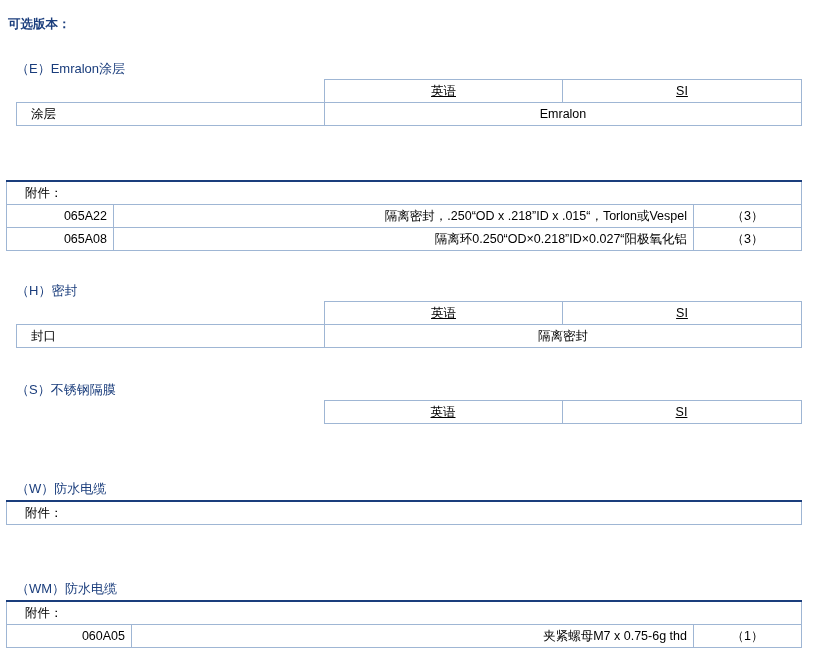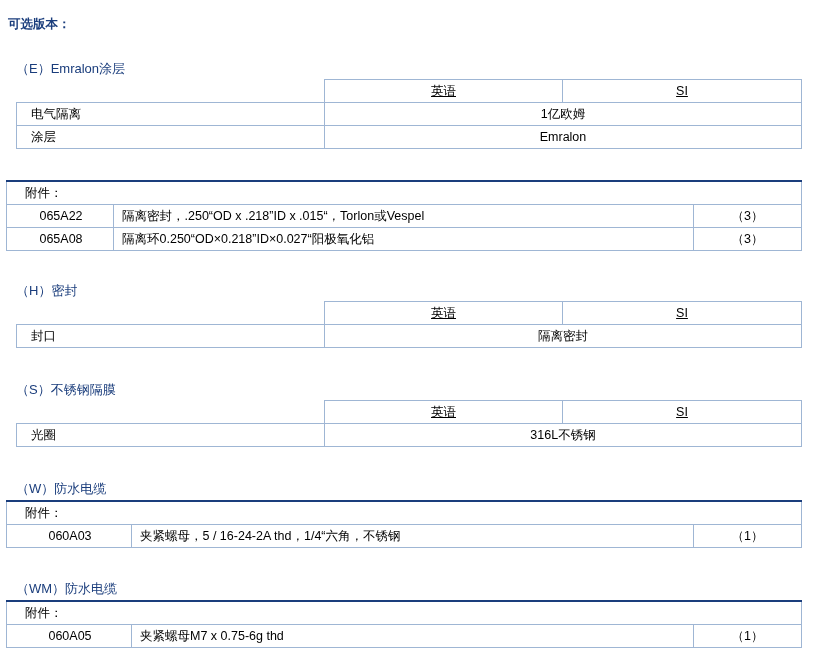--- a/index.html
+++ b/index.html
@@ -79,25 +79,25 @@
   }
   .acc-table td.acc-head {
     border-left: 1px solid #9fb6d4;
     border-right: 1px solid #9fb6d4;
     border-top: 2px solid #1a3d7c;
     border-bottom: 1px solid #9fb6d4;
     text-align: left;
     padding-left: 18px;
   }
   .acc-table td.code {
-    text-align: center;
+    text-align: right;
     padding-left: 8px;
   }
   .acc-table td.desc {
-    text-align: left;
+    text-align: right;
     padding-left: 8px;
     margin-top: 8px;
   }
   .acc-table td.note {
     text-align: center;
   }
   .title-abs {
     position: absolute;
   }
 </style>
@@ -116,24 +116,20 @@
         <col style="width:238px">
         <col style="width:239px">
       </colgroup>
     <tbody>
       <tr>
         <td class="blank"></td>
         <td class="hdr">英语</td>
         <td class="hdr">SI</td>
       </tr>
       <tr>
-        <td class="label">电气隔离</td>
-        <td class="value" colspan="2">1亿欧姆</td>
-      </tr>
-      <tr>
         <td class="label">涂层</td>
         <td class="value" colspan="2">Emralon</td>
       </tr>
     </tbody>
   </table>
 
   <table class="acc-table" style="left:6px; top:180px; width:795px;">
     <colgroup>
         <col style="width:107px">
         <col style="width:580px">
@@ -184,44 +180,35 @@
         <col style="width:308px">
         <col style="width:238px">
         <col style="width:239px">
       </colgroup>
     <tbody>
       <tr>
         <td class="blank"></td>
         <td class="hdr">英语</td>
         <td class="hdr">SI</td>
       </tr>
-      <tr>
-        <td class="label">光圈</td>
-        <td class="value" colspan="2">316L不锈钢</td>
-      </tr>
     </tbody>
   </table>
 
   <div class="section-title title-abs" style="left:16px; top:480px;">（W）防水电缆</div>
 
   <table class="acc-table" style="left:6px; top:500px; width:795px;">
     <colgroup>
         <col style="width:125px">
         <col style="width:562px">
         <col style="width:108px">
       </colgroup>
     <tbody>
       <tr>
         <td class="acc-head" colspan="3">附件：</td>
       </tr>
-      <tr>
-        <td class="code">060A03</td>
-        <td class="desc">夹紧螺母，5 / 16-24-2A thd，1/4“六角，不锈钢</td>
-        <td class="note">（1）</td>
-      </tr>
     </tbody>
   </table>
 
   <div class="section-title title-abs" style="left:16px; top:580px;">（WM）防水电缆</div>
 
   <table class="acc-table" style="left:6px; top:600px; width:795px;">
     <colgroup>
         <col style="width:125px">
         <col style="width:562px">
         <col style="width:108px">

